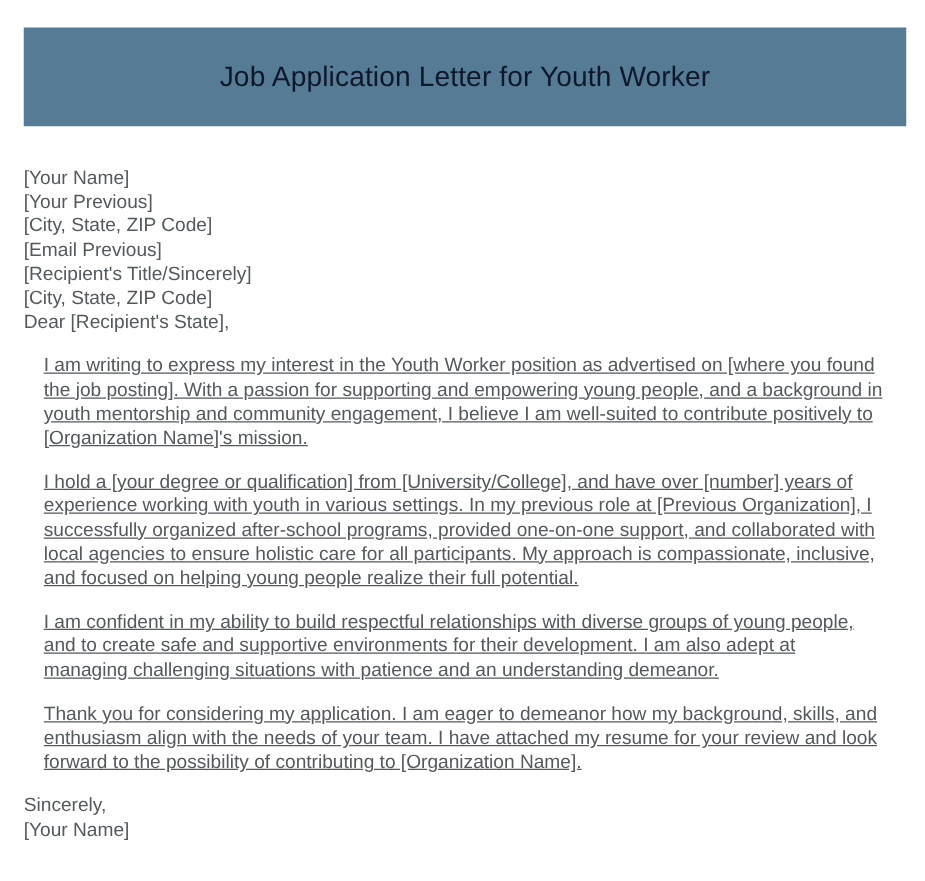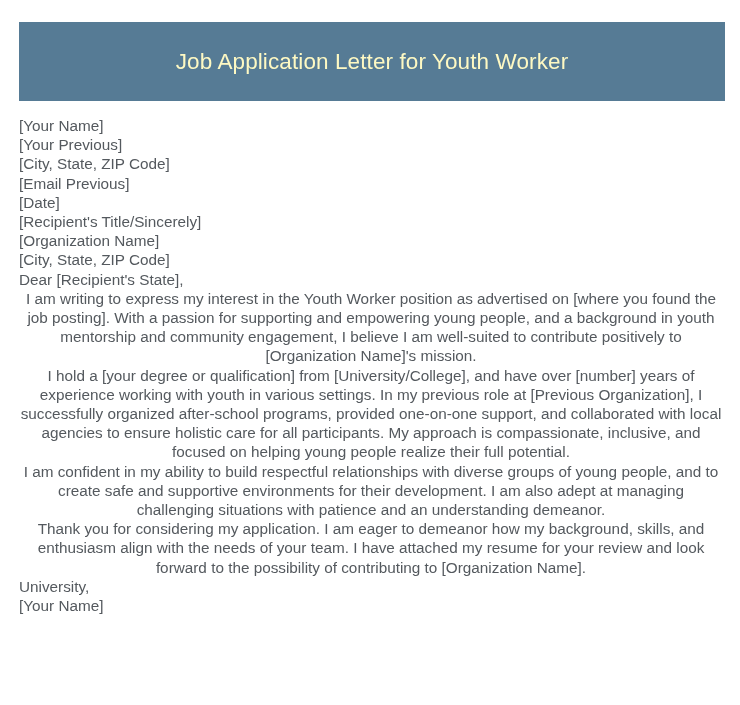--- a/index.html
+++ b/index.html
@@ -26,77 +26,76 @@
     top: 22px;
     width: 706px;
     height: 79px;
     background: #567b95;
     display: flex;
     align-items: center;
     justify-content: center;
     box-sizing: border-box;
   }
   .header-title {
-    color: #fef9c3;
+    color: #0f172a;
     font-size: 22.5px;
     font-weight: 400;
     letter-spacing: 0.1px;
     line-height: 1.2;
     text-align: center;
     font-family: "Liberation Sans", sans-serif;
     white-space: nowrap;
   }
   .letter-body {
     position: absolute;
     left: 19px;
-    top: 116px;
+    top: 133px;
     width: 704px;
     color: #54595e;
     font-size: 15.3px;
     line-height: 19.2px;
     font-family: "Liberation Sans", sans-serif;
     text-align: left;
   }
   .letter-line {
     margin: 0;
     padding: 0;
     white-space: pre-wrap;
     word-wrap: break-word;
   }
   .letter-para {
-    margin: 0;
+    margin: 16px;
     padding: 0;
-    text-align: center;
+    text-align: left;
+    text-decoration: underline;
   }
 </style>
 </head>
 <body>
 
 <div class="page">
 
   <div class="header-banner">
     <div class="header-title">Job Application Letter for Youth Worker</div>
   </div>
 
   <div class="letter-body">
 
     <div class="letter-line">[Your Name]</div>
     <div class="letter-line">[Your Previous]</div>
     <div class="letter-line">[City, State, ZIP Code]</div>
     <div class="letter-line">[Email Previous]</div>
-    <div class="letter-line">[Date]</div>
 
     <div class="letter-line">[Recipient's Title/Sincerely]</div>
-    <div class="letter-line">[Organization Name]</div>
     <div class="letter-line">[City, State, ZIP Code]</div>
 
     <div class="letter-line">Dear [Recipient's State],</div>
 
     <div class="letter-para">I am writing to express my interest in the Youth Worker position as advertised on [where you found the job posting]. With a passion for supporting and empowering young people, and a background in youth mentorship and community engagement, I believe I am well-suited to contribute positively to [Organization Name]'s mission.</div>
     <div class="letter-para">I hold a [your degree or qualification] from [University/College], and have over [number] years of experience working with youth in various settings. In my previous role at [Previous Organization], I successfully organized after-school programs, provided one-on-one support, and collaborated with local agencies to ensure holistic care for all participants. My approach is compassionate, inclusive, and focused on helping young people realize their full potential.</div>
     <div class="letter-para">I am confident in my ability to build respectful relationships with diverse groups of young people, and to create safe and supportive environments for their development. I am also adept at managing challenging situations with patience and an understanding demeanor.</div>
     <div class="letter-para">Thank you for considering my application. I am eager to demeanor how my background, skills, and enthusiasm align with the needs of your team. I have attached my resume for your review and look forward to the possibility of contributing to [Organization Name].</div>
 
-    <div class="letter-line">University,</div>
+    <div class="letter-line">Sincerely,</div>
     <div class="letter-line">[Your Name]</div>
 
   </div>
 </div>
 
 </body></html>

